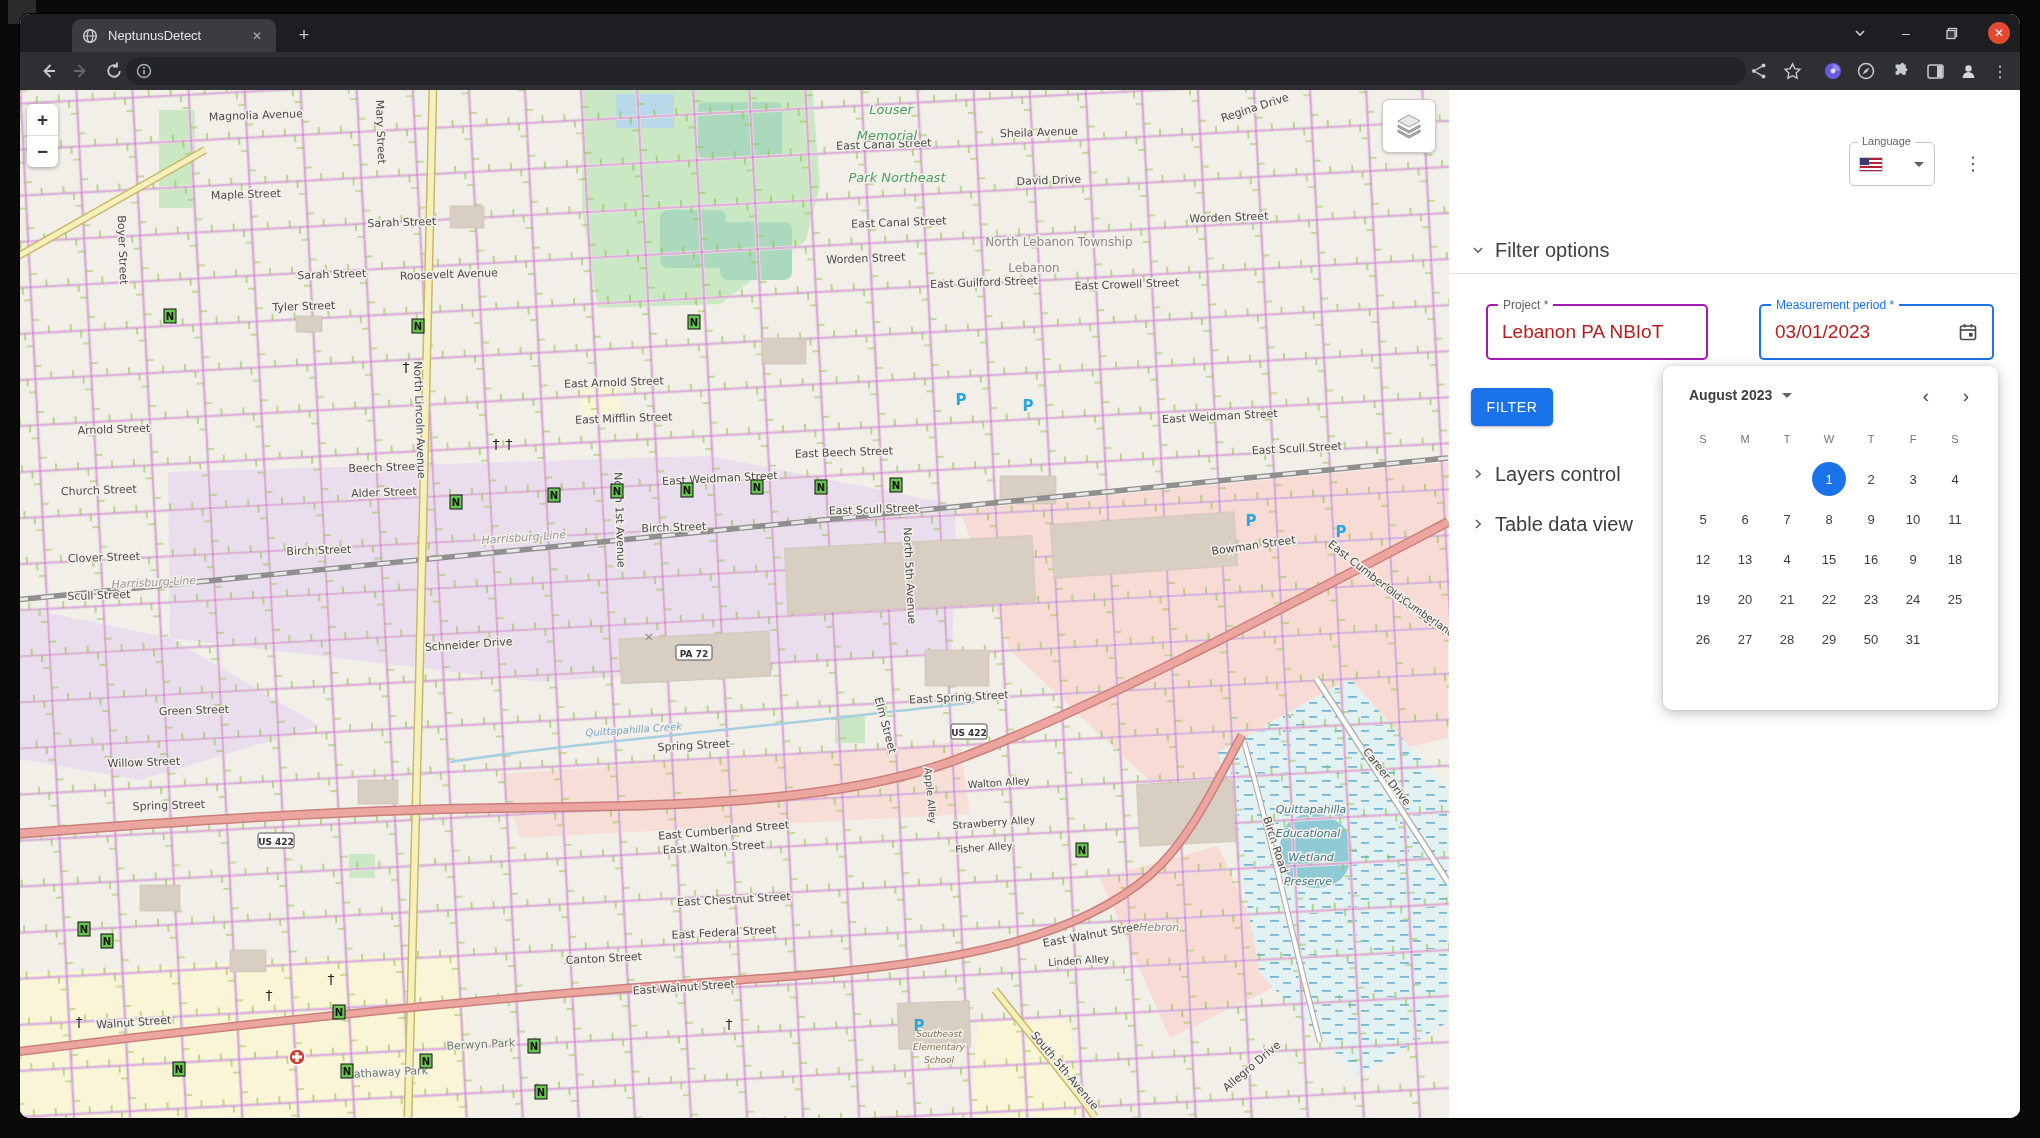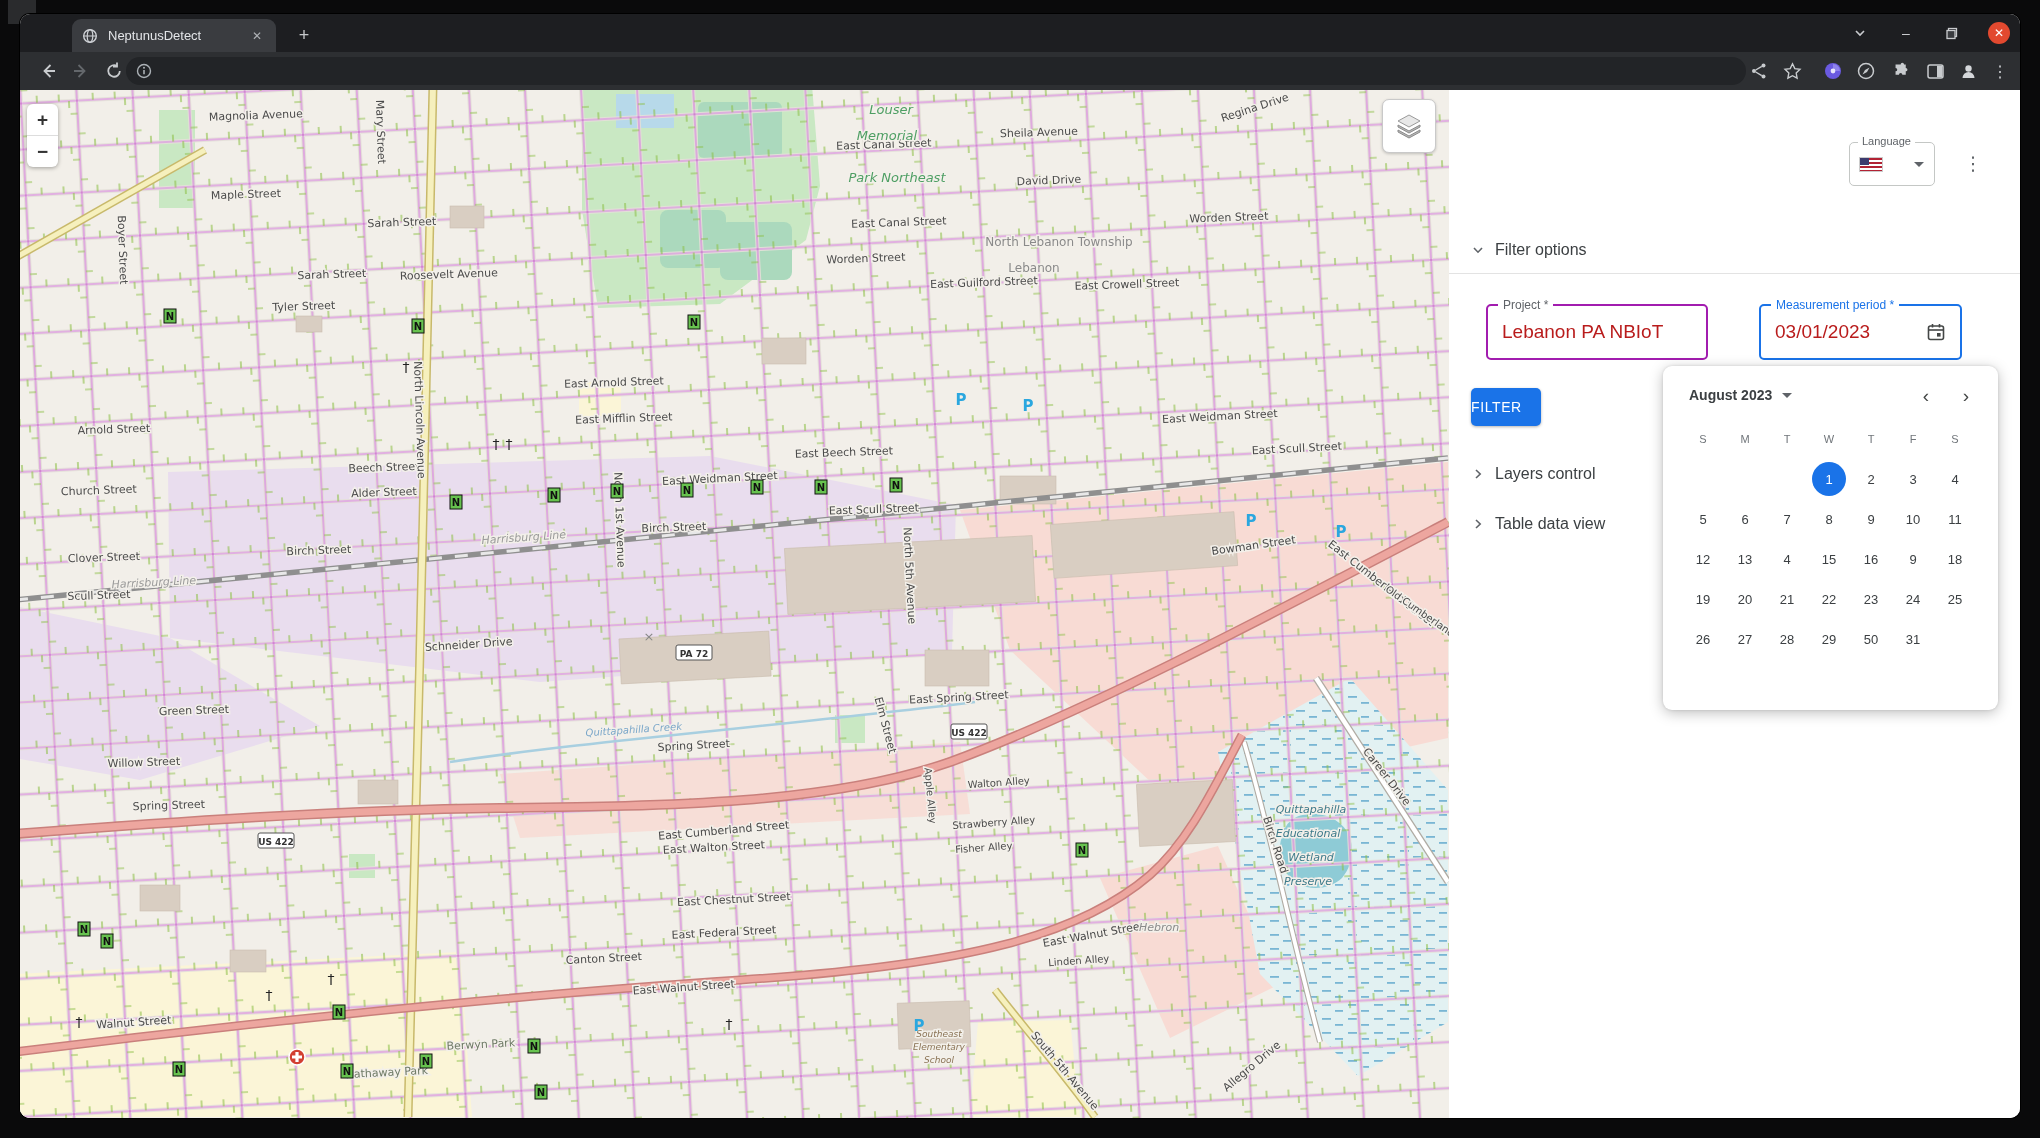--- a/index.html
+++ b/index.html
@@ -30,28 +30,28 @@
   .mlbl{paint-order:stroke;stroke:#f3f0ea;stroke-width:3px;text-anchor:middle;}
   
   .panel{position:absolute;left:1429px;top:10px;width:571px;height:1028px;background:#fff;margin-top:16px;}
   .lang-box{position:absolute;left:400px;top:26px;width:86px;height:44px;border:1px solid #c4c7c5;border-radius:5px;display:flex;align-items:center;justify-content:space-between;padding:0 10px;box-sizing:border-box;}
   .lang-label{position:absolute;left:409px;top:19px;background:#fff;padding:0 4px;font-size:11px;color:#5f6368;}
   .usflag{width:22px;height:13px;background:repeating-linear-gradient(#b22234 0 2px,#fff 2px 4px);position:relative;box-shadow:0 0 0 1px #ccc;}
   .usflag:before{content:"";position:absolute;left:0;top:0;width:9px;height:7px;background:#3c3b6e;}
   .caret-down{width:0;height:0;border-left:5px solid transparent;border-right:5px solid transparent;border-top:5px solid #5f6368;}
   .kebab{position:absolute;left:514px;top:34px;font-size:19px;color:#5f6368;letter-spacing:0;line-height:28px;width:20px;text-align:center;}
   .section-row{position:absolute;left:0;width:100%;height:36px;display:flex;align-items:center;gap:10px;padding-left:22px;box-sizing:border-box;}
-  .section-label{font-size:16px;color:#3c4043;}
+  .section-label{font-size:20px;color:#3c4043;}
   .divider{position:absolute;left:0;top:157px;width:100%;height:1px;background:#e3e3e3;}
   .field{position:absolute;height:56px;border:2px solid #a21caf;border-radius:5px;box-sizing:border-box;display:flex;align-items:center;padding:0 14px;}
   .field-label{position:absolute;top:-8px;left:10px;background:#fff;padding:0 5px;font-size:12px;color:#5f6368;white-space:nowrap;}
   .field-value{font-size:19px;color:#b91c1c;}
   .field.focused{border:2px solid #1a73e8;}
   .field.focused .field-label{color:#1a73e8;}
-  .btn-filter{position:absolute;left:22px;top:272px;width:70px;height:38px;background:#1a73e8;color:#fff;border-radius:5px;font-size:14px;letter-spacing:.6px;line-height:38px;box-shadow:0 1px 3px rgba(0,0,0,.3);}
+  .btn-filter{position:absolute;left:22px;top:272px;width:82px;height:38px;background:#1a73e8;color:#fff;border-radius:5px;font-size:14px;letter-spacing:.6px;text-align:center;line-height:38px;box-shadow:0 1px 3px rgba(0,0,0,.3);}
   
   .calendar{position:absolute;left:214px;top:250px;width:335px;height:344px;background:#fff;border-radius:9px;box-shadow:0 3px 14px rgba(0,0,0,.25),0 0 3px rgba(0,0,0,.12);}
   .cal-head{position:absolute;left:0;top:12px;width:100%;height:34px;display:flex;align-items:center;}
   .cal-month{font-size:14px;font-weight:bold;color:#3c4043;margin-left:26px;}
   .cal-month-caret{margin-left:10px;}
   .cal-nav{position:absolute;top:4px;width:28px;height:28px;text-align:center;line-height:27px;font-size:19px;color:#444746;}
   .cal-weekdays{position:absolute;left:19px;top:62px;width:294px;display:grid;grid-template-columns:repeat(7,42px);}
   .cal-wd{height:22px;text-align:center;font-size:11px;color:#70757a;line-height:22px;}
   .cal-grid{position:absolute;left:19px;top:93px;width:294px;display:grid;grid-template-columns:repeat(7,42px);grid-auto-rows:40px;}
   .cal-day{display:flex;align-items:center;justify-content:center;font-size:13px;color:#3c4043;}
@@ -492,21 +492,21 @@
             </svg>
           <span class="section-label">Filter options</span>
         </div>
         <div class="divider"></div>
 
         <div class="field" style="left:37px;top:188px;width:222px;">
           <span class="field-label">Project *</span>
           <span class="field-value">Lebanon PA NBIoT</span>
         </div>
 
-        <div class="field focused" style="left:310px;top:188px;width:203px;">
+        <div class="field focused" style="left:310px;top:188px;width:235px;">
           <span class="field-label">Measurement period *</span>
           <span class="field-value">03/01/2023</span>
           <svg style="margin-left:auto" width="20" height="20" viewBox="0 0 20 20">
             <rect x="2.5" y="4" width="15" height="13.5" rx="2" fill="none" stroke="#444746" stroke-width="1.6"></rect>
             <line x1="2.5" y1="8" x2="17.5" y2="8" stroke="#444746" stroke-width="1.6"></line>
             <line x1="6.5" y1="2" x2="6.5" y2="5.5" stroke="#444746" stroke-width="1.6"></line>
             <line x1="13.5" y1="2" x2="13.5" y2="5.5" stroke="#444746" stroke-width="1.6"></line>
             <rect x="11" y="11" width="3.6" height="3.6" fill="#444746"></rect>
           </svg>
         </div>

